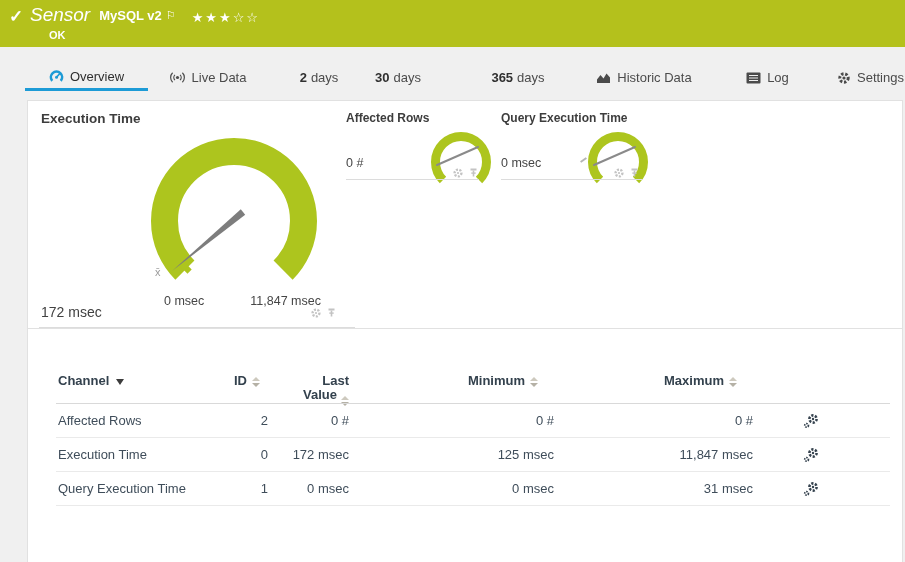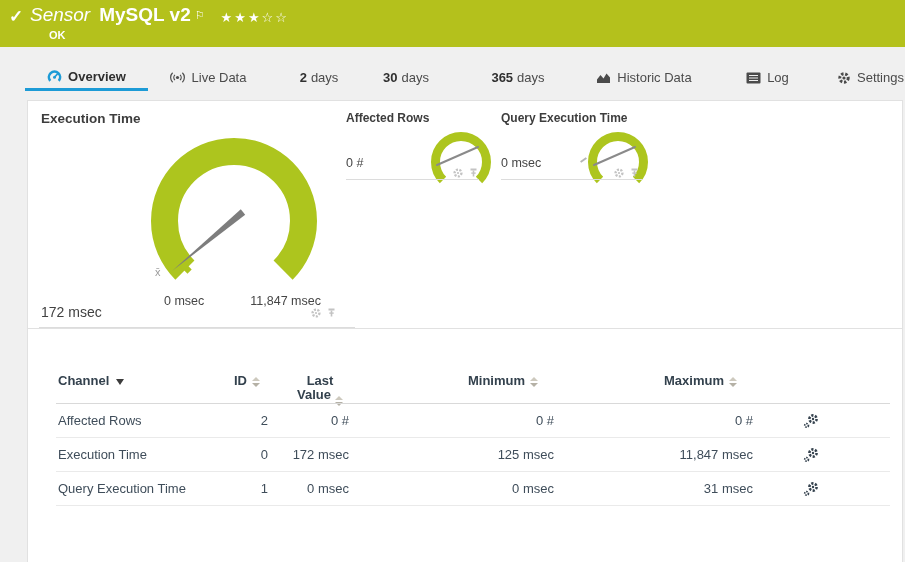--- a/index.html
+++ b/index.html
@@ -6,30 +6,30 @@
   body{
     position:relative;width:905px;height:562px;overflow:hidden;
     background:#f0f0f0;font-family:"Liberation Sans",sans-serif;
     -webkit-font-smoothing:antialiased;
   }
   
   .topbar{position:absolute;top:0;left:0;width:905px;height:47px;background:#b4c11c;color:#fff}
   .check{position:absolute;left:9px;top:6px;font-size:17px;font-weight:bold}
   .title-row{position:absolute;left:30px;top:4px;display:flex;align-items:center}
   .t-prefix{font-style:italic;font-size:19px;margin-right:9px}
-  .t-name{font-weight:bold;font-size:19px}
+  .t-name{font-weight:bold;font-size:13px}
   .t-flag{font-size:11px;margin-left:4px;margin-top:1px;cursor:pointer}
   .t-stars{margin-left:16px;font-size:13px;letter-spacing:2px;margin-top:4px;cursor:pointer;white-space:nowrap}
   .status-ok{position:absolute;left:49px;top:29px;font-size:11px;font-weight:bold}
   
   .tabbar{position:absolute;top:47px;left:0;width:905px;height:53px;background:#f0f0f0}
   .tab{position:absolute;top:17px;height:27px;display:flex;align-items:center;justify-content:center;
        gap:6px;font-size:13px;color:#4b4b4b;cursor:pointer;box-sizing:border-box;white-space:nowrap}
   .tab b{color:#303030;font-weight:bold;margin-right:-2px}
-  .tab.active{border-bottom:3px solid #1d9bd6;color:#2e2e2e;font-weight:bold}
+  .tab.active{border-bottom:3px solid #1d9bd6;color:#2e2e2e;font-weight:normal}
   .tab svg{flex:none}
   
   .panel{position:absolute;left:27px;width:876px;background:#fff;border:1px solid #e1e1e1;box-sizing:border-box}
   #panel-gauges{top:100px;height:230px}
   #panel-table{top:328px;height:280px}
   .abs{position:absolute}
   .g-title{font-size:13.5px;font-weight:bold;color:#3d3d3d}
   .g-title-sm{font-size:12px;font-weight:bold;color:#3d3d3d}
   .g-value{font-size:14px;color:#414141}
   .g-value-sm{font-size:12.5px;color:#464646}
@@ -48,21 +48,21 @@
          font-size:13px;color:#3f4d5a;padding-left:2px}
   .c-channel{width:150px}
   .c-id{width:60px}
   .c-last{width:81px}
   .c-min{width:205px}
   .c-max{width:199px}
   .c-gear{width:66px;display:flex;justify-content:flex-end;align-items:center}
   .right{text-align:right;justify-content:flex-end}
   .pr16{padding-right:16px;box-sizing:border-box}
   .pr8{padding-right:8px;box-sizing:border-box}
-  .lv-wrap{width:58px;text-align:center}
+  .lv-wrap{width:58px;text-align:right}
   .sort{display:inline-flex;flex-direction:column;gap:2px;margin-left:5px;margin-top:3px;cursor:pointer}
   .sort i{width:0;height:0;border-left:4px solid transparent;border-right:4px solid transparent;display:block}
   .sort .up{border-bottom:4px solid #cdc9be}
   .sort .dn{border-top:4px solid #b5b1a6}
   .sort-inline{display:inline-flex;vertical-align:-1px;margin-left:4px}
   .caret{width:0;height:0;border-left:4.5px solid transparent;border-right:4.5px solid transparent;
          border-top:6px solid #3c3c3c;margin-left:7px;margin-top:5px}
 </style>
 </head>
 <body>
@@ -91,21 +91,21 @@
     <svg width="17" height="13" viewBox="0 0 17 13">
         <circle cx="8.5" cy="6.5" r="1.6" fill="#4b4b4b"></circle>
         <path d="M5.9 3.9 a3.7 3.7 0 0 0 0 5.2 M3.6 1.8 a6.6 6.6 0 0 0 0 9.4 M11.1 3.9 a3.7 3.7 0 0 1 0 5.2 M13.4 1.8 a6.6 6.6 0 0 1 0 9.4" fill="none" stroke="#4b4b4b" stroke-width="1.2"></path>
       </svg>
     <span>Live Data</span>
   </div>
   <div class="tab" style="left:288px;width:62px">
     <b>2</b>
     <span>days</span>
   </div>
-  <div class="tab" style="left:372px;width:68px">
+  <div class="tab" style="left:364px;width:68px">
     <b>30</b>
     <span>days</span>
   </div>
   <div class="tab" style="left:483px;width:70px">
     <b>365</b>
     <span>days</span>
   </div>
   <div class="tab" style="left:588px;width:112px">
     <svg width="15" height="13" viewBox="0 0 15 13">
         <path d="M1 12 L1 8.5 L4.5 4 L7.5 7.5 L10.5 2.5 L14 6.5 L14 12 Z" fill="#4b4b4b"></path>

